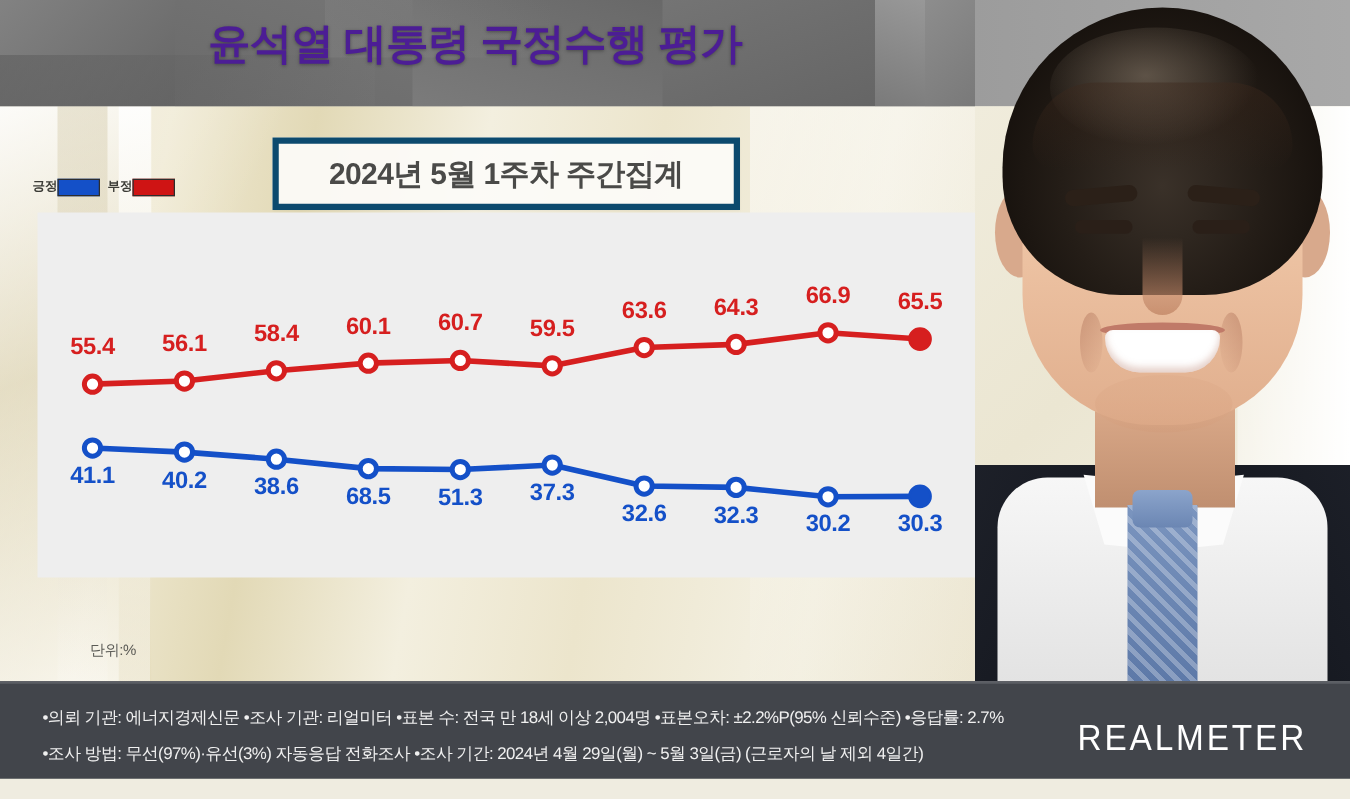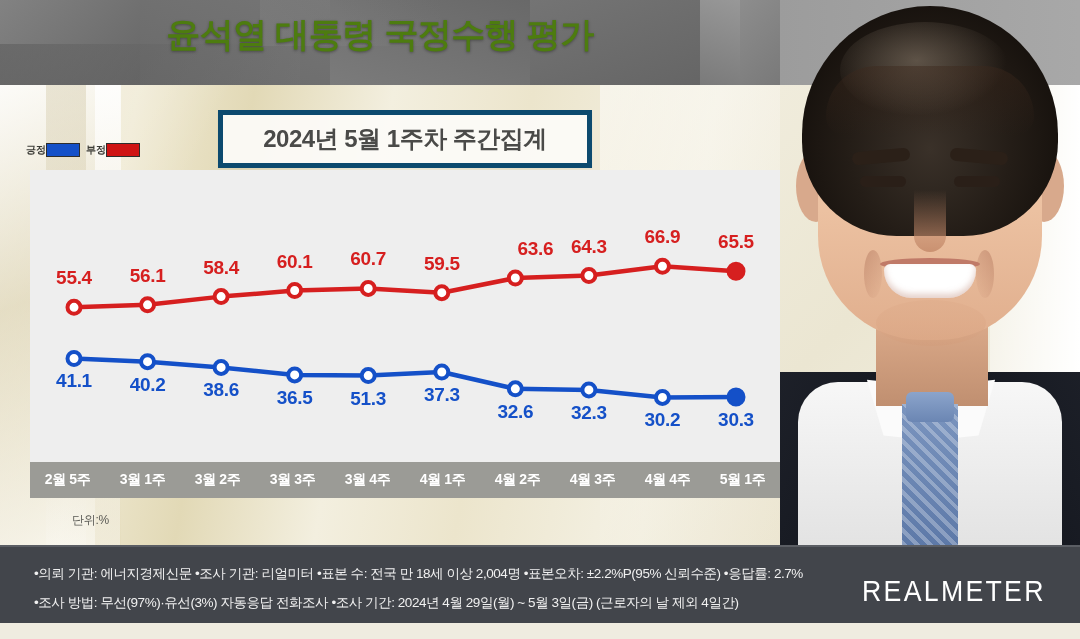--- a/index.html
+++ b/index.html
@@ -37,21 +37,21 @@
   .hx2{left:140px;top:0;width:230px;height:85px;background:linear-gradient(200deg,#767676,#6a6a6a);}
   .hx3{left:330px;top:0;width:240px;height:85px;background:linear-gradient(20deg,#7b7b7b,#676767);}
   .hx4{left:530px;top:0;width:230px;height:85px;background:linear-gradient(160deg,#747474,#636363);}
   .hx5{left:0;top:44px;width:300px;height:41px;background:linear-gradient(90deg,rgba(90,90,90,.55),rgba(120,120,120,.2));}
   .hx6{left:260px;top:0;width:180px;height:46px;background:linear-gradient(45deg,rgba(140,140,140,.30),rgba(110,110,110,0));}
   .hx7{left:740px;top:0;width:110px;height:85px;background:linear-gradient(135deg,#8d8d8d,#6e6e6e);}
   .hx8{left:700px;top:0;width:60px;height:85px;background:linear-gradient(200deg,#9a9a9a,#7a7a7a);}
   .header-title{
     position:absolute;left:0;top:0;width:760px;height:70px;
     display:flex;align-items:center;justify-content:center;
-    color:#4d7c0f;font-size:34px;font-weight:bold;letter-spacing:-.6px;
+    color:#4c1d95;font-size:34px;font-weight:bold;letter-spacing:-.6px;
     text-shadow:0 1px 3px rgba(0,0,0,.35);
     z-index:4;
   }
 
   
   .subtitle-box{
     position:absolute;left:218px;top:110px;width:364px;height:48px;
     background:rgba(252,251,247,.93);
     border:5px solid #0c4a6e;
     display:flex;align-items:center;justify-content:center;
@@ -266,49 +266,37 @@
         <circle cx="632.4444444444445" cy="227.4127659574468" r="6.5" fill="#ffffff" stroke="#1450c8" stroke-width="4"></circle>
         <circle cx="706" cy="227.05531914893618" r="8.5" fill="#1450c8" stroke="#1450c8" stroke-width="2"></circle>
       </svg>
     <div id="labels-layer">
         <div class="vlabel neg" style="left: 44px; top: 97.3362px;">55.4</div>
         <div class="vlabel neg" style="left: 117.556px; top: 94.834px;">56.1</div>
         <div class="vlabel neg" style="left: 191.111px; top: 86.6128px;">58.4</div>
         <div class="vlabel neg" style="left: 264.667px; top: 80.5362px;">60.1</div>
         <div class="vlabel neg" style="left: 338.222px; top: 78.3915px;">60.7</div>
         <div class="vlabel neg" style="left: 411.778px; top: 82.6809px;">59.5</div>
-        <div class="vlabel neg" style="left: 485.333px; top: 68.0255px; margin-left: 20px;">63.6</div>
+        <div class="vlabel neg" style="left: 485.333px; top: 68.0255px;">63.6</div>
         <div class="vlabel neg" style="left: 558.889px; top: 65.5234px;">64.3</div>
         <div class="vlabel neg" style="left: 632.444px; top: 56.2298px;">66.9</div>
         <div class="vlabel neg" style="left: 706px; top: 61.234px;">65.5</div>
         <div class="vlabel pos" style="left: 44px; top: 200.451px;">41.1</div>
         <div class="vlabel pos" style="left: 117.556px; top: 203.668px;">40.2</div>
         <div class="vlabel pos" style="left: 191.111px; top: 209.387px;">38.6</div>
-        <div class="vlabel pos" style="left: 264.667px; top: 216.894px;">36.5</div>
+        <div class="vlabel pos" style="left: 264.667px; top: 216.894px;">68.5</div>
         <div class="vlabel pos" style="left: 338.222px; top: 217.609px;">51.3</div>
         <div class="vlabel pos" style="left: 411.778px; top: 214.034px;">37.3</div>
         <div class="vlabel pos" style="left: 485.333px; top: 230.834px;">32.6</div>
         <div class="vlabel pos" style="left: 558.889px; top: 231.906px;">32.3</div>
         <div class="vlabel pos" style="left: 632.444px; top: 239.413px;">30.2</div>
         <div class="vlabel pos" style="left: 706px; top: 239.055px;">30.3</div>
       </div>
   </div>
 
-  <div class="xaxis" id="xaxis">
-      <div class="xtick">2월 5주</div>
-      <div class="xtick">3월 1주</div>
-      <div class="xtick">3월 2주</div>
-      <div class="xtick">3월 3주</div>
-      <div class="xtick">3월 4주</div>
-      <div class="xtick">4월 1주</div>
-      <div class="xtick">4월 2주</div>
-      <div class="xtick">4월 3주</div>
-      <div class="xtick">4월 4주</div>
-      <div class="xtick">5월 1주</div>
-    </div>
 
   <div class="unit">단위:%</div>
 
   <div class="portrait-wrap">
     <div class="portrait-grayband"></div>
     <div class="portrait-bg"></div>
     <div class="portrait-white"></div>
     <div class="pimg p-suit-l"></div>
     <div class="pimg p-suit-r"></div>
     <div class="pimg p-shirt"></div>

